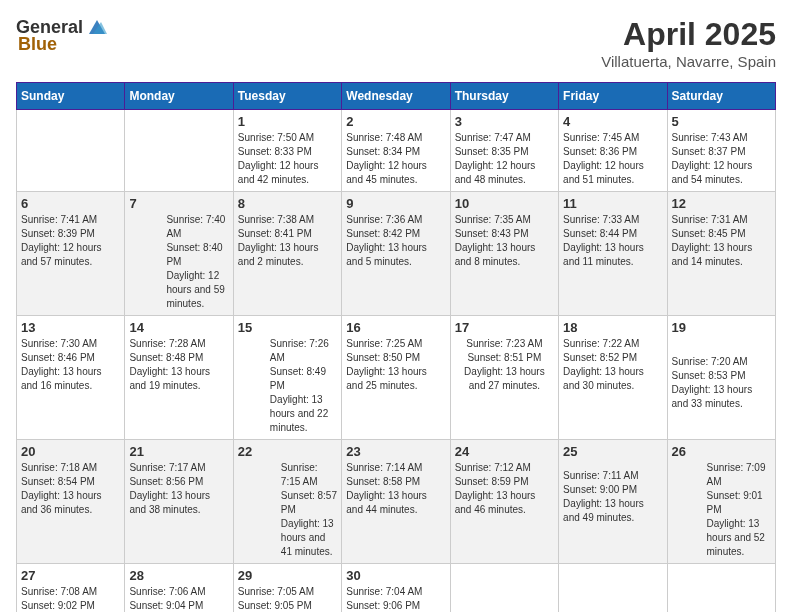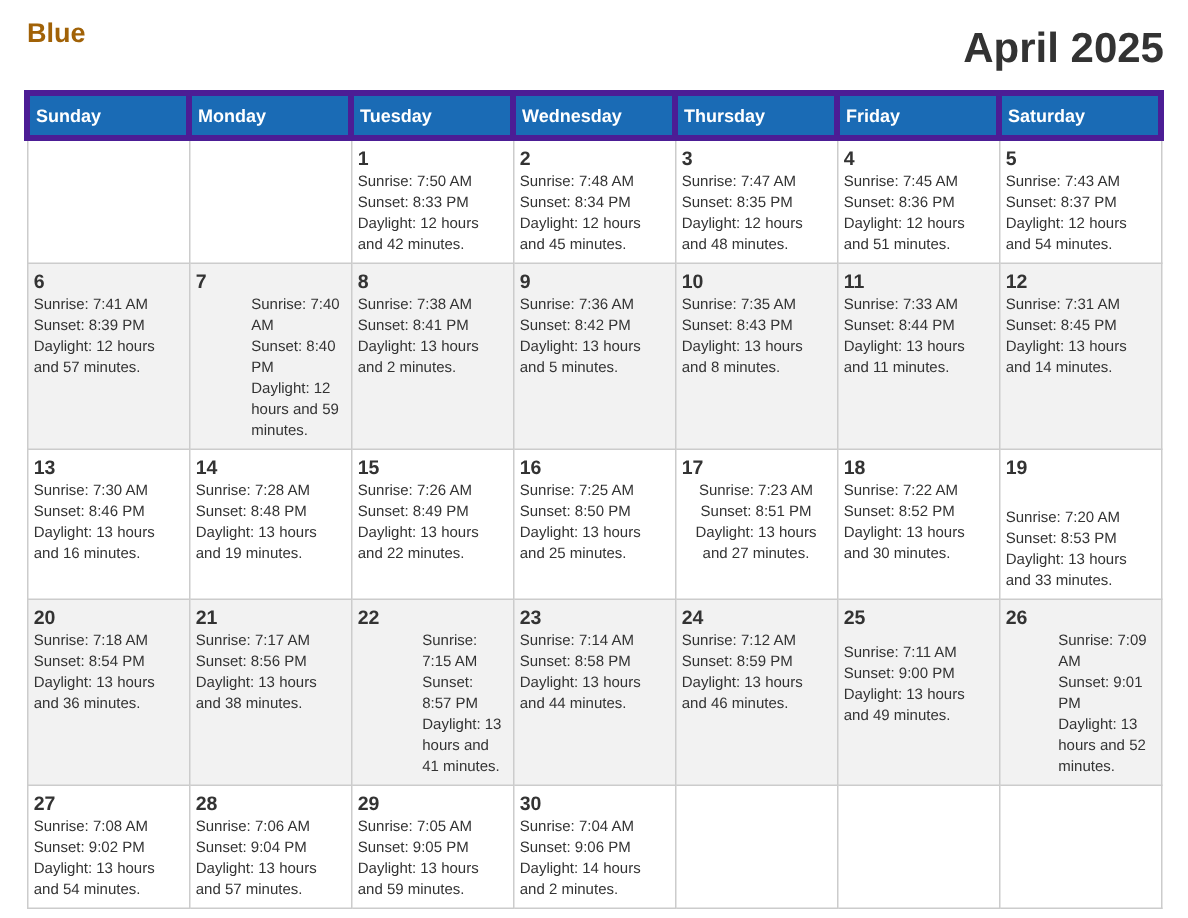--- a/index.html
+++ b/index.html
@@ -33,40 +33,40 @@
     }
     .logo-icon {
       width: 22px;
       height: 22px;
       margin-left: 2px;
     }
     .title-area {
       text-align: right;
     }
     .month-title {
-      font-size: 28px;
+      font-size: 32px;
       font-weight: bold;
       color: #333;
     }
     .location-title {
       font-size: 15px;
       color: #555;
     }
     .calendar {
       width: 100%;
       border-collapse: collapse;
       font-size: 11px;
     }
     .calendar thead th {
       background-color: #1a6bb5;
       color: #fff;
       padding: 6px 4px;
       text-align: left;
       font-size: 12px;
-      border: 4px solid #4c1d95;
+      border: 1px solid #4c1d95;
     }
     .calendar tbody td {
       border: 1px solid #ccc;
       vertical-align: top;
       padding: 4px;
       width: calc(100% / 7);
       min-height: 80px;
       color: #333;
     }
     .day-number {
@@ -89,25 +89,33 @@
     .row-white td {
       background-color: #ffffff;
     }
   </style>
 </head>
 <body>
 
 <div class="header-area">
   <div class="logo">
     <div style="display:flex;flex-direction:column;align-items:flex-start">
+      <div style="display:flex;align-items:center;">
+        <span class="logo-text-general">General</span>
+        <svg class="logo-icon" viewBox="0 0 22 22" xmlns="http://www.w3.org/2000/svg">
+          <polygon points="4,18 12,4 20,18" fill="#1a6bb5" opacity="0.85"></polygon>
+          <polygon points="8,18 16,6 22,18" fill="#3399cc" opacity="0.6"></polygon>
+        </svg>
+      </div>
       <span class="logo-text-blue" style="margin-top:-4px;margin-left:2px;">Blue</span>
     </div>
   </div>
   <div class="title-area">
     <div class="month-title">April 2025</div>
+    <div class="location-title">Villatuerta, Navarre, Spain</div>
   </div>
 </div>
 
 <table class="calendar">
   <thead>
     <tr>
     <th>Sunday</th>
         <th>Monday</th>
         <th>Tuesday</th>
         <th>Wednesday</th>
@@ -203,21 +211,21 @@
 Daylight: 13 hours and 16 minutes.</div>
         </td>
         <td>
           <span class="day-number">14</span>
           <div class="cell-info" style="white-space: pre-wrap;">Sunrise: 7:28 AM
 Sunset: 8:48 PM
 Daylight: 13 hours and 19 minutes.</div>
         </td>
         <td>
           <span class="day-number">15</span>
-          <div class="cell-info" style="white-space: pre-wrap;">Sunrise: 7:26 AM
+          <div class="cell-info" style="white-space: pre-wrap; margin-left: 32px;">Sunrise: 7:26 AM
 Sunset: 8:49 PM
 Daylight: 13 hours and 22 minutes.</div>
         </td>
         <td>
           <span class="day-number">16</span>
           <div class="cell-info" style="white-space: pre-wrap;">Sunrise: 7:25 AM
 Sunset: 8:50 PM
 Daylight: 13 hours and 25 minutes.</div>
         </td>
         <td>

